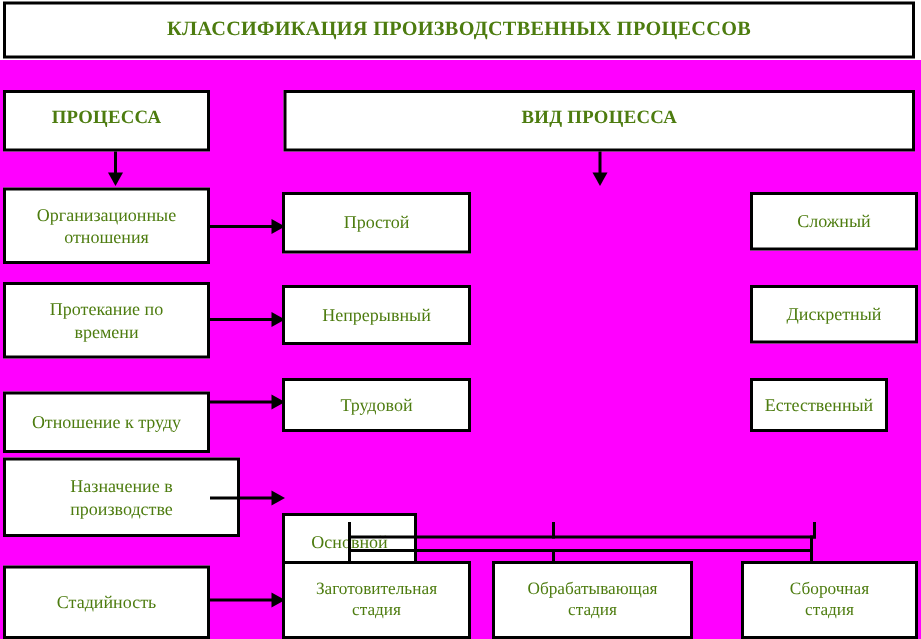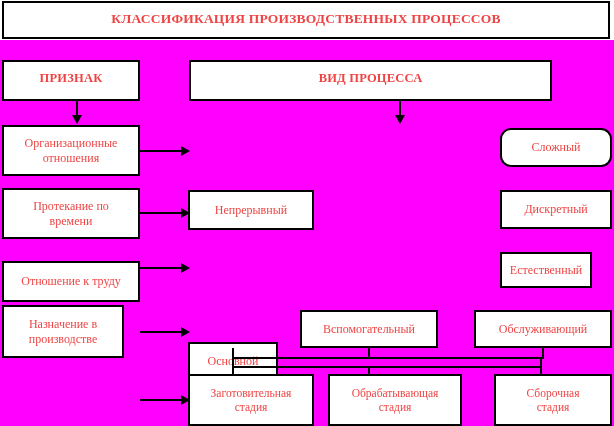--- a/index.html
+++ b/index.html
@@ -22,21 +22,21 @@
   .box {
     position: absolute;
     background: #ffffff;
     border: 2px solid #000000;
     box-sizing: border-box;
     display: flex;
     align-items: center;
     justify-content: flex-end;
     text-align: center;
     line-height: 1.25;
-    color: #ef4444;
+    color: #4d7c0f;
   }
   .box .txt {
     display: block;
     width: 100%;
     padding: 0 3px;
     box-sizing: border-box;
     white-space: pre-line;
   }
   .hdr-title {
     font-weight: bold;
@@ -92,39 +92,42 @@
 
 <div id="canvas">
 
   <div class="white-band" style="left:0px; top:0px; width:614px; height:40px;"></div>
 
   <div class="box hdr-title" style="left:2px; top:1px; width:608px; height:38px;">
     <span class="txt">КЛАССИФИКАЦИЯ ПРОИЗВОДСТВЕННЫХ ПРОЦЕССОВ</span>
   </div>
 
   <div class="box hdr-col" style="left:2px; top:60px; width:138px; height:41px;">
-    <span class="txt">ПРИЗНАК</span>
+    <span class="txt">ПРОЦЕССА</span>
   </div>
-  <div class="box hdr-col" style="left:189px; top:60px; width:363px; height:41px;font-family:Liberation Serif, serif;">
+  <div class="box hdr-col" style="left:189px; top:60px; width:421px; height:41px;font-family:Liberation Serif, serif;">
     <span class="txt">ВИД ПРОЦЕССА</span>
   </div>
 
   <div class="vline" style="left:76px; top:101px; height:16px;"></div>
   <div class="arrow-down" style="left:72px; top:115px;"></div>
 
   <div class="vline" style="left:399px; top:101px; height:16px;"></div>
   <div class="arrow-down" style="left:395px; top:115px;"></div>
 
   <div class="box node" style="left:2px; top:125px; width:138px; height:51px;">
     <span class="txt">Организационные
 отношения</span>
   </div>
   <div class="hline" style="left:140px; top:150px; width:44px;"></div>
   <div class="arrow-right" style="left:181px; top:146px;"></div>
-  <div class="box node" style="left:500px; top:128px; width:112px; height:39px;border-radius:11px;">
+  <div class="box node" style="left:188px; top:128px; width:126px; height:41px;">
+    <span class="txt">Простой</span>
+  </div>
+  <div class="box node" style="left:500px; top:128px; width:112px; height:39px;">
     <span class="txt">Сложный</span>
   </div>
 
   <div class="box node" style="left:2px; top:188px; width:138px; height:51px;">
     <span class="txt">Протекание по
 времени</span>
   </div>
   <div class="hline" style="left:140px; top:212px; width:44px;"></div>
   <div class="arrow-right" style="left:181px; top:208px;"></div>
   <div class="box node" style="left:500px; top:190px; width:112px; height:39px;">
@@ -132,50 +135,50 @@
   </div>
   <div class="box node" style="left:188px; top:190px; width:126px; height:40px;">
     <span class="txt">Непрерывный</span>
   </div>
 
   <div class="box node" style="left:2px; top:250px; width:138px; height:41px;margin-top:11px;">
     <span class="txt">Отношение к труду</span>
   </div>
   <div class="hline" style="left:140px; top:267px; width:44px;"></div>
   <div class="arrow-right" style="left:181px; top:263px;"></div>
+  <div class="box node" style="left:188px; top:252px; width:126px; height:36px;">
+    <span class="txt">Трудовой</span>
+  </div>
   <div class="box node" style="left:500px; top:252px; width:92px; height:36px;">
     <span class="txt">Естественный</span>
   </div>
 
-  <div class="box node" style="left:2px; top:305px; width:122px; height:53px;">
+  <div class="box node" style="left:2px; top:305px; width:158px; height:53px;">
     <span class="txt">Назначение в
 производстве</span>
   </div>
   <div class="hline" style="left:140px; top:331px; width:44px;"></div>
   <div class="arrow-right" style="left:181px; top:327px;"></div>
   <div class="box node" style="left:188px; top:310px; width:90px; height:38px;margin-top:32px;">
     <span class="txt">Основной</span>
-  </div>
-  <div class="box node" style="left:300px; top:310px; width:138px; height:38px;">
-    <span class="txt">Вспомогательный</span>
-  </div>
-  <div class="box node" style="left:474px; top:310px; width:138px; height:38px;">
-    <span class="txt">Обслуживающий</span>
   </div>
 
   <div class="vline" style="left:232px; top:348px; height:11px;"></div>
   <div class="vline" style="left:368px; top:348px; height:11px;"></div>
   <div class="vline" style="left:542px; top:348px; height:11px;"></div>
   <div class="hline" style="left:232px; top:357px; width:312px;"></div>
   <div class="vline" style="left:232px; top:357px; height:11px;"></div>
   <div class="hline" style="left:232px; top:366px; width:310px;"></div>
   <div class="vline" style="left:232px; top:366px; height:10px;"></div>
   <div class="vline" style="left:368px; top:366px; height:10px;"></div>
   <div class="vline" style="left:540px; top:357px; height:19px;"></div>
 
+  <div class="box node" style="left:2px; top:377px; width:138px; height:49px;">
+    <span class="txt">Стадийность</span>
+  </div>
   <div class="hline" style="left:140px; top:399px; width:44px;"></div>
   <div class="arrow-right" style="left:181px; top:395px;"></div>
   <div class="box node-sm" style="left:188px; top:374px; width:126px; height:52px;">
     <span class="txt">Заготовительная
 стадия</span>
   </div>
   <div class="box node-sm" style="left:328px; top:374px; width:134px; height:52px;">
     <span class="txt">Обрабатывающая
 стадия</span>
   </div>

